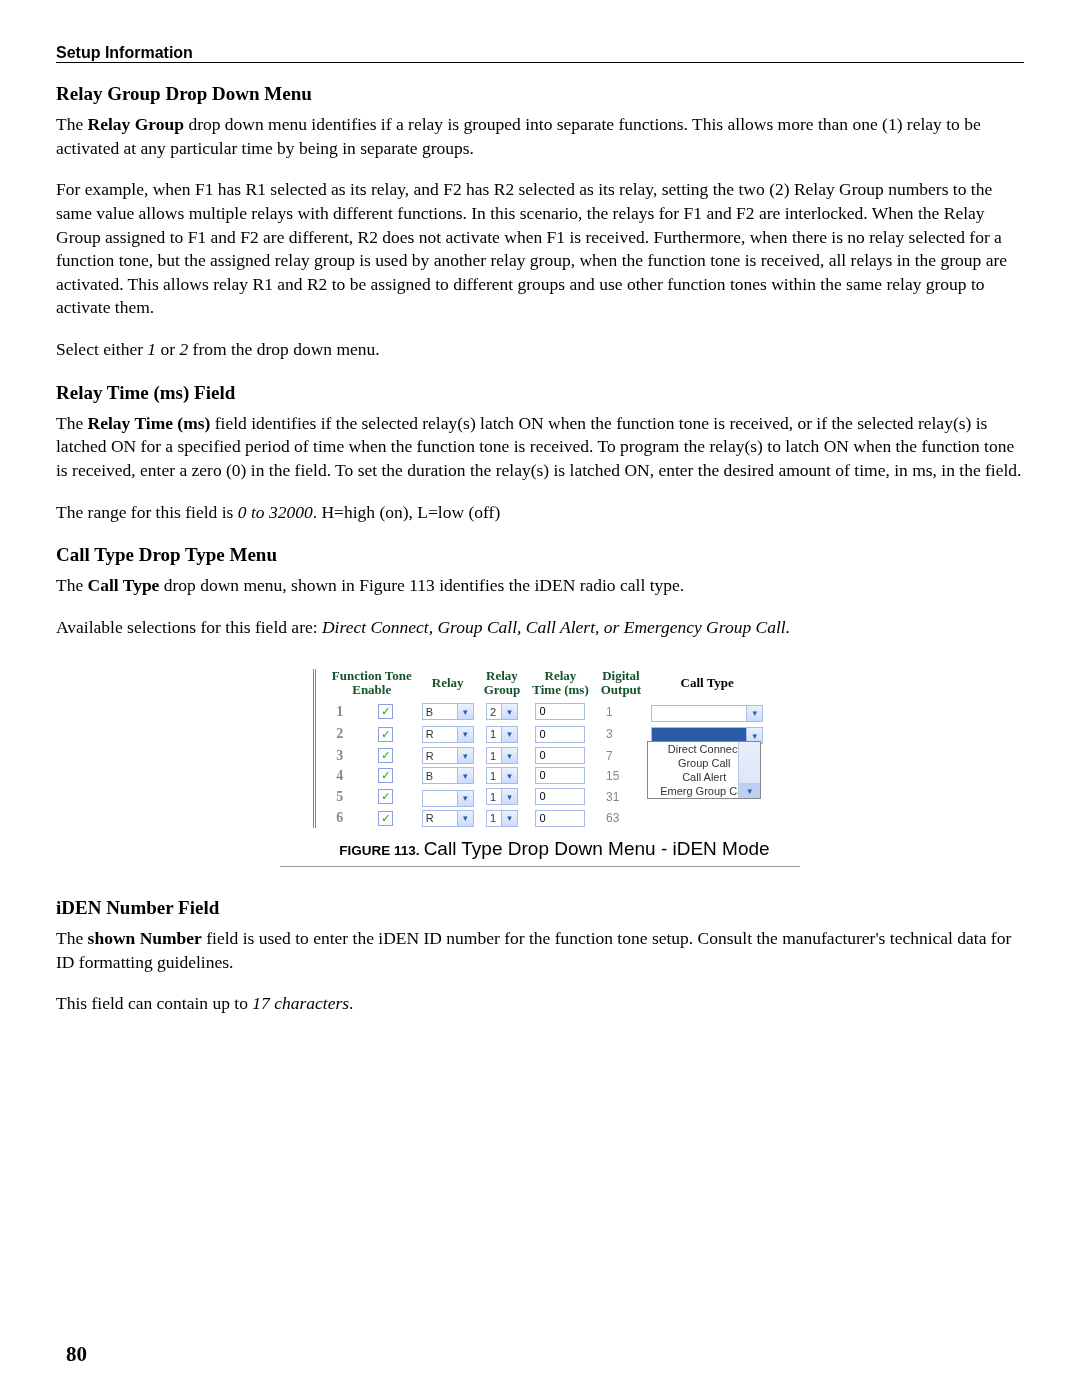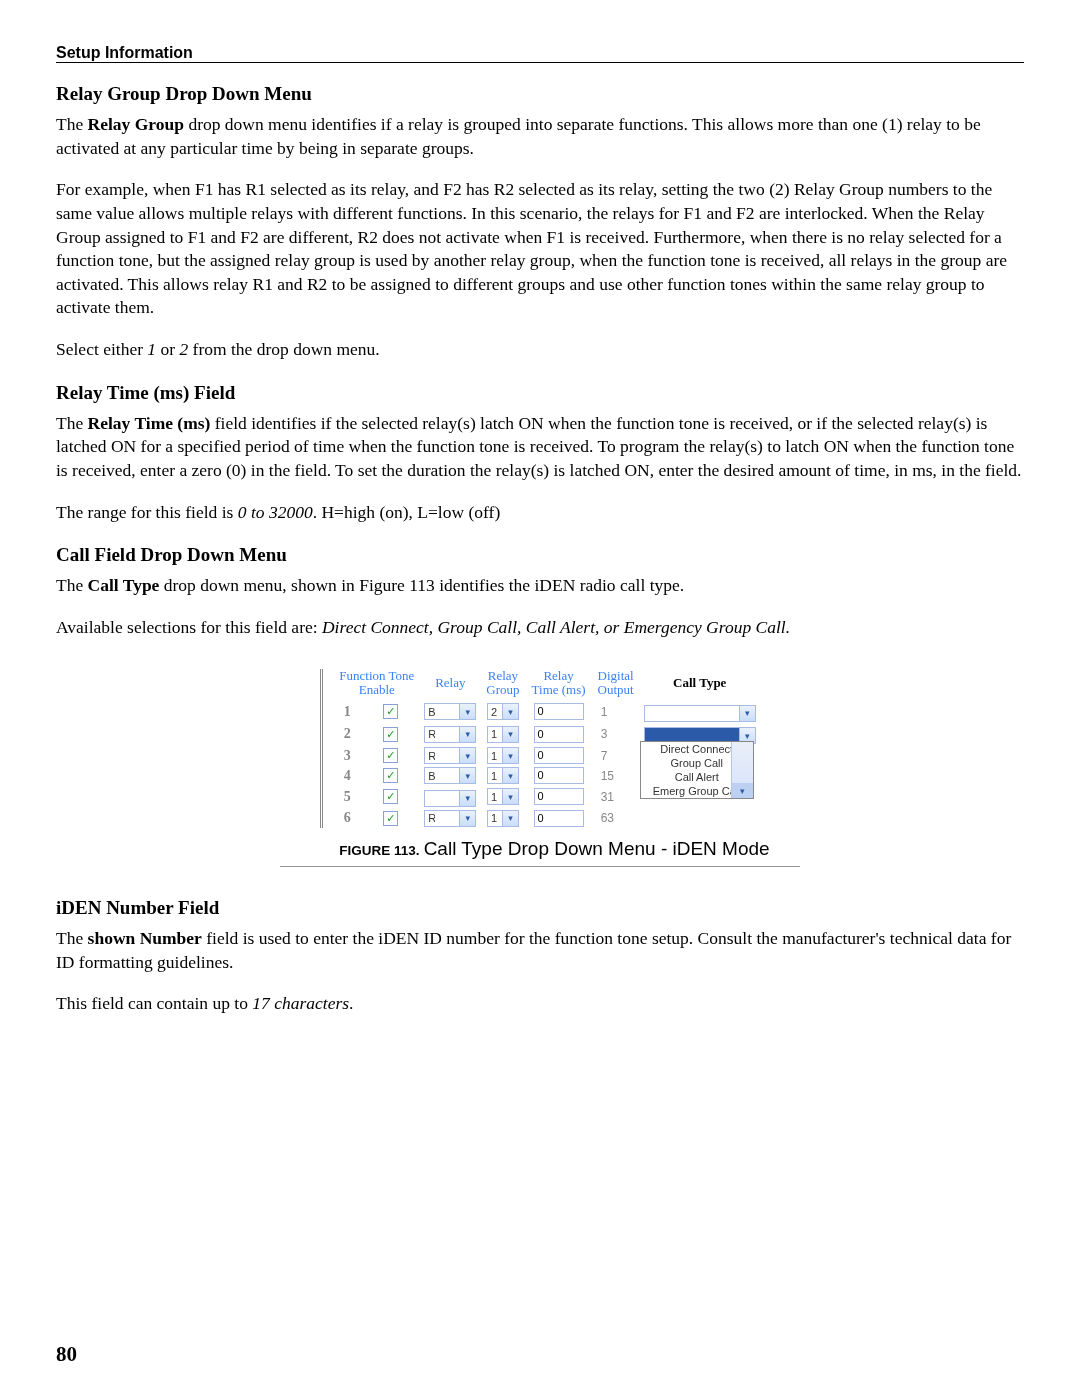--- a/index.html
+++ b/index.html
@@ -39,22 +39,22 @@
   .figtable {
     border-left: 3px double #888;
     padding-left: 10px;
     font-family: Tahoma, Arial, sans-serif;
     font-size: 12px;
     color: #333;
   }
   .figtable table { border-collapse: collapse; }
   .figtable th {
     font-family: "Times New Roman", serif;
-    color: #3b82f6;
-    font-weight: normal;
+    color: #14532d;
+    font-weight: bold;
     font-size: 13px;
     padding: 0 6px 4px 6px;
     line-height: 1.05;
     text-align: center;
   }
   .figtable th.calltype-h { color: #000; font-weight: bold; }
   .figtable td {
     padding: 1.5px 4px;
     vertical-align: middle;
     text-align: center;
@@ -164,21 +164,21 @@
     font-size: 13.5px;
     font-weight: bold;
     margin-left: 29px;
   }
   .figcap .cap {
     font-family: Arial, Helvetica, sans-serif;
     font-size: 19px;
   }
   .pagenum {
     position: absolute;
-    left: 56px;
+    left: 66px;
     bottom: 30px;
     font-family: "Times New Roman", serif;
     font-weight: bold;
     font-size: 21px;
   }
 </style>
 </head>
 <body>
 
 <div class="header">Setup Information</div>
@@ -193,21 +193,21 @@
 </p>
 
 <h2>Relay Time (ms) Field</h2>
 <p>
   <span>The </span><b>Relay Time (ms)</b><span> field identifies if the selected relay(s) latch ON when the function tone is received, or if the selected relay(s) is latched ON for a specified period of time when the function tone is received. To program the relay(s) to latch ON when the function tone is received, enter a zero (0) in the field. To set the duration the relay(s) is latched ON, enter the desired amount of time, in ms, in the field.</span>
 </p>
 <p>
   <span>The range for this field is </span><i>0 to 32000</i><span>. H=high (on), L=low (off)</span>
 </p>
 
-<h2>Call Field Drop Down Menu</h2>
+<h2>Call Type Drop Type Menu</h2>
 <p>
   <span>The </span><b>Call Type</b><span> drop down menu, shown in Figure 113 identifies the iDEN radio call type.</span>
 </p>
 <p>
   <span>Available selections for this field are: </span><i>Direct Connect, Group Call, Call Alert, or Emergency Group Call.</i>
 </p>
 
 <div class="figwrap">
   <div class="figtable">
     <table>

